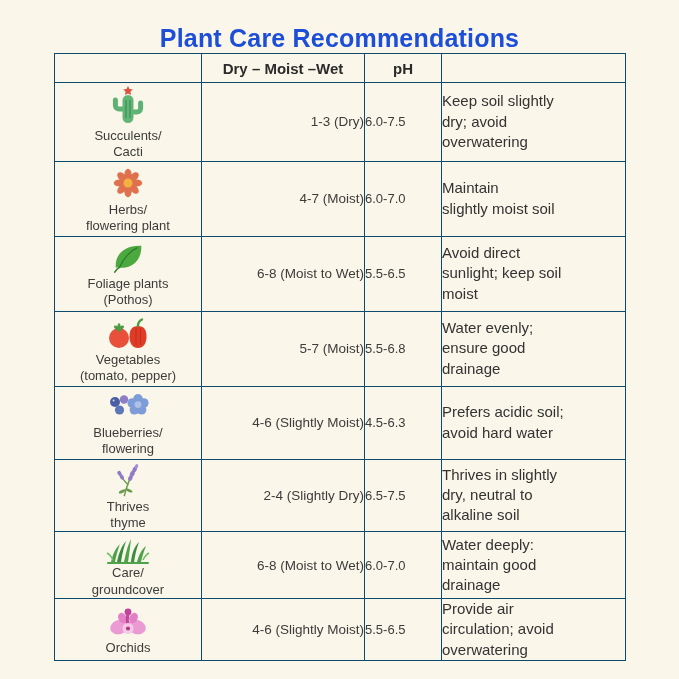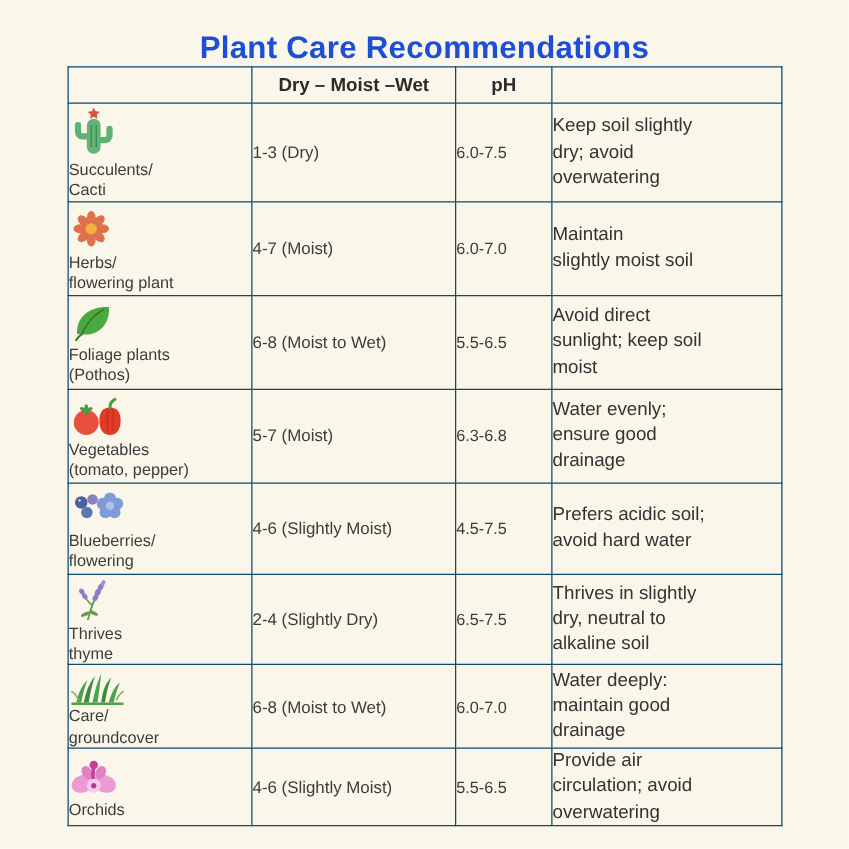--- a/index.html
+++ b/index.html
@@ -26,28 +26,28 @@
     font-size:15px; font-weight:600; color:#2B2B2B; text-align:center;
   }
   .plant-table tbody tr:nth-child(1){ height:78px; }
   .plant-table tbody tr:nth-child(2){ height:75px; }
   .plant-table tbody tr:nth-child(3){ height:75px; }
   .plant-table tbody tr:nth-child(4){ height:75px; }
   .plant-table tbody tr:nth-child(5){ height:73px; }
   .plant-table tbody tr:nth-child(6){ height:65px; }
   .plant-table tbody tr:nth-child(7){ height:67px; }
   .plant-table tbody tr:nth-child(8){ height:62px; }
-  .plant-cell { }
+  .plant-cell { text-align:center; }
   .icon-wrap { display:block; margin:2px auto 1px auto; line-height:0; }
   .icon-wrap svg { display:inline-block; }
   .plant-name {
     display:block; font-size:13px; color:#3C3C3C;
     white-space:pre-line; line-height:1.25;
   }
-  .water-cell { text-align:left; font-size:13.5px; color:#3C3C3C; }
+  .water-cell { text-align:right; font-size:13.5px; color:#3C3C3C; }
   .ph-cell { text-align:left; font-size:13px; color:#3C3C3C; }
   .note-cell {
     text-align:left; padding-left:34px; padding-right:4px;
     font-size:15px; color:#333333; white-space:pre-line; line-height:1.35;
   }
 </style>
 </head>
 <body>
 
 <div class="page">
@@ -148,21 +148,21 @@
               </g>
               <path d="M33 11 c6 0 8.5 4 8.5 10.5 0 7-3.2 11.5-8.5 11.5 -5.3 0-8.5-4.5-8.5-11.5 0-6.5 2.5-10.5 8.5-10.5z" fill="#DE3C27"></path>
               <path d="M31 13 v17 M35.5 13 v17" stroke="#C22E1C" stroke-width="1" fill="none"></path>
               <path d="M33 11 c0-4 1.8-5.5 4-6.5" stroke="#4D9B43" stroke-width="2.4" fill="none" stroke-linecap="round"></path>
             </svg>
           </span>
           <span class="plant-name">Vegetables
 (tomato, pepper)</span>
         </td>
         <td class="water-cell">5-7 (Moist)</td>
-        <td class="ph-cell">6.3-6.8</td>
+        <td class="ph-cell">5.5-6.8</td>
         <td class="note-cell">Water evenly;
 ensure good
 drainage</td>
       </tr>
 
       <tr>
         <td class="plant-cell">
           <span class="icon-wrap">
             <svg width="46" height="34" viewBox="0 0 46 34">
               <circle cx="10" cy="12" r="5" fill="#4A5FA5"></circle>
@@ -176,21 +176,21 @@
                 <circle cx="29.4" cy="19.8" r="4.8"></circle>
                 <circle cx="27.2" cy="13" r="4.8"></circle>
               </g>
               <circle cx="33" cy="14.6" r="3.4" fill="#AFC1E6"></circle>
             </svg>
           </span>
           <span class="plant-name">Blueberries/
 flowering</span>
         </td>
         <td class="water-cell">4-6 (Slightly Moist)</td>
-        <td class="ph-cell">4.5-7.5</td>
+        <td class="ph-cell">4.5-6.3</td>
         <td class="note-cell">Prefers acidic soil;
 avoid hard water</td>
       </tr>
 
       <tr>
         <td class="plant-cell">
           <span class="icon-wrap">
             <svg width="38" height="36" viewBox="0 0 40 38">
               <path d="M16 36 C18 28 21 18 27 8" stroke="#6B9B4F" stroke-width="1.6" fill="none"></path>
               <path d="M20 24 C16 20 13 17 11 12" stroke="#6B9B4F" stroke-width="1.4" fill="none"></path>

